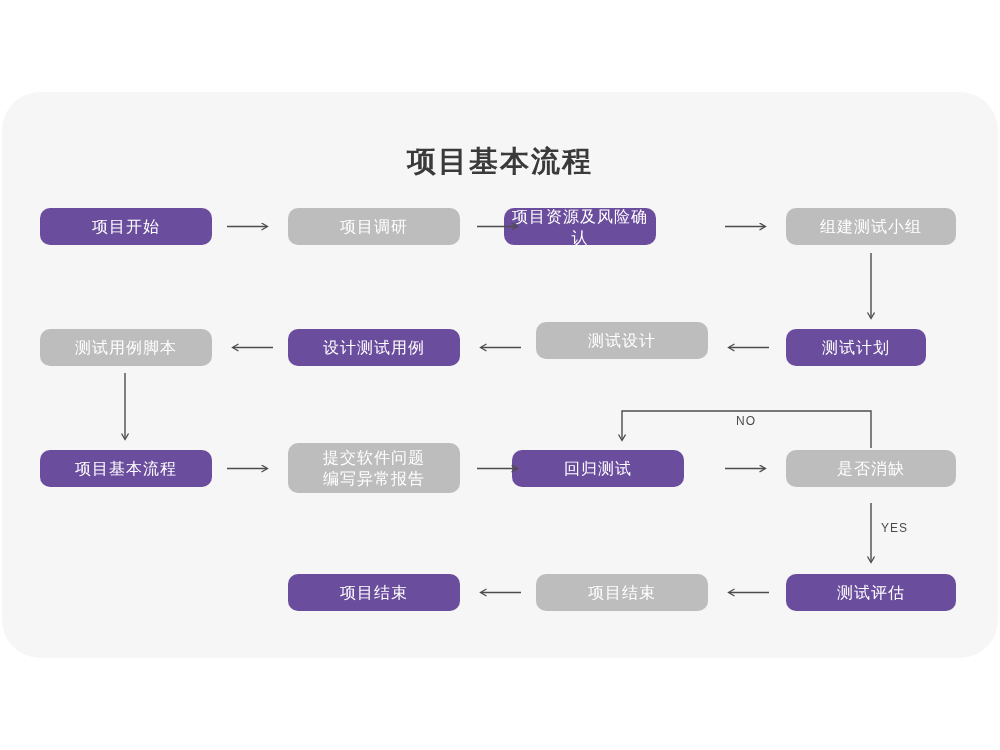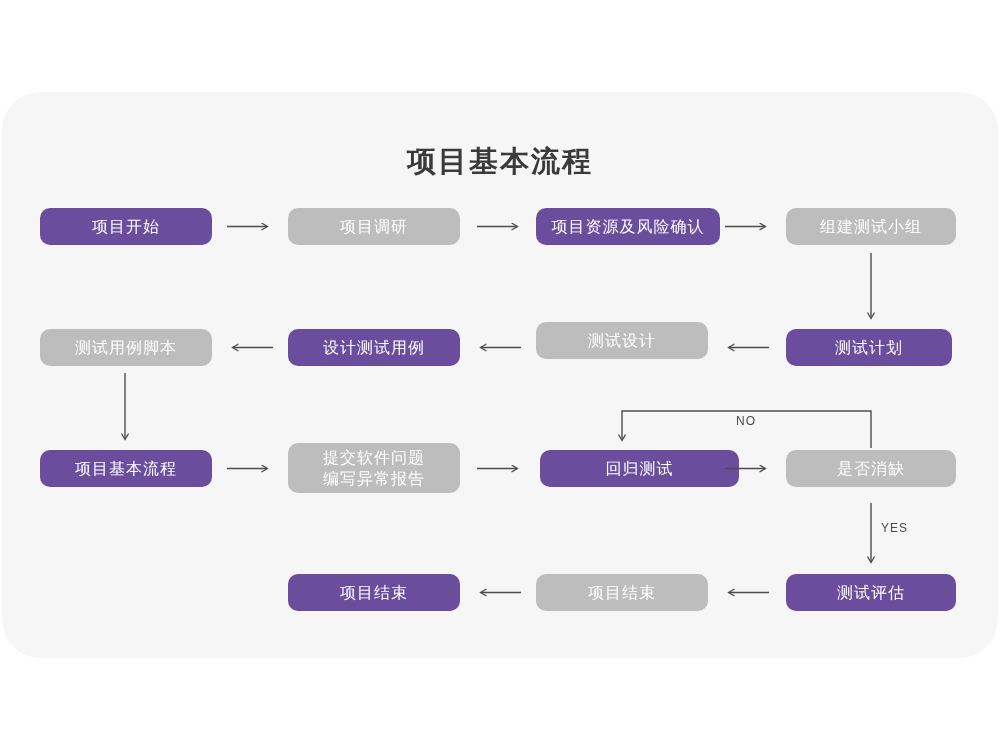--- a/index.html
+++ b/index.html
@@ -60,32 +60,32 @@
 </style>
 </head>
 <body>
 
 <div class="card"></div>
 
 <div class="title">项目基本流程</div>
 
 <div class="node purple" style="left:40px; top:208px; width:172px; height:37px">项目开始</div>
 <div class="node gray" style="left:288px; top:208px; width:172px; height:37px">项目调研</div>
-<div class="node purple" style="left:536px; top:208px; width:184px; height:37px">项目资源及风险确认</div>
+<div class="node purple" style="left:504px; top:208px; width:152px; height:37px">项目资源及风险确认</div>
 <div class="node gray" style="left:786px; top:208px; width:170px; height:37px">组建测试小组</div>
 
-<div class="node purple" style="left:786px; top:329px; width:166px; height:37px">测试计划</div>
+<div class="node purple" style="left:786px; top:329px; width:140px; height:37px">测试计划</div>
 <div class="node gray" style="left:536px; top:322px; width:172px; height:37px">测试设计</div>
 <div class="node purple" style="left:288px; top:329px; width:172px; height:37px">设计测试用例</div>
 <div class="node gray" style="left:40px; top:329px; width:172px; height:37px">测试用例脚本</div>
 
 <div class="node purple" style="left:40px; top:450px; width:172px; height:37px">项目基本流程</div>
 <div class="node gray" style="left:288px; top:443px; width:172px; height:50px">提交软件问题
 编写异常报告</div>
-<div class="node purple" style="left:540px; top:450px; width:199px; height:37px">回归测试</div>
+<div class="node purple" style="left:512px; top:450px; width:172px; height:37px">回归测试</div>
 <div class="node gray" style="left:786px; top:450px; width:170px; height:37px">是否消缺</div>
 
 <div class="node purple" style="left:786px; top:574px; width:170px; height:37px">测试评估</div>
 <div class="node gray" style="left:536px; top:574px; width:172px; height:37px">项目结束</div>
 <div class="node purple" style="left:288px; top:574px; width:172px; height:37px">项目结束</div>
 
 <svg class="connector-layer" viewBox="0 0 1000 750">
   <defs>
     <marker id="ah" markerWidth="10" markerHeight="10" refX="6.5" refY="4" orient="auto" markerUnits="userSpaceOnUse">
       <path d="M1,0.5 L7,4 L1,7.5" class="arrow" style="stroke-width:1.3"></path>

